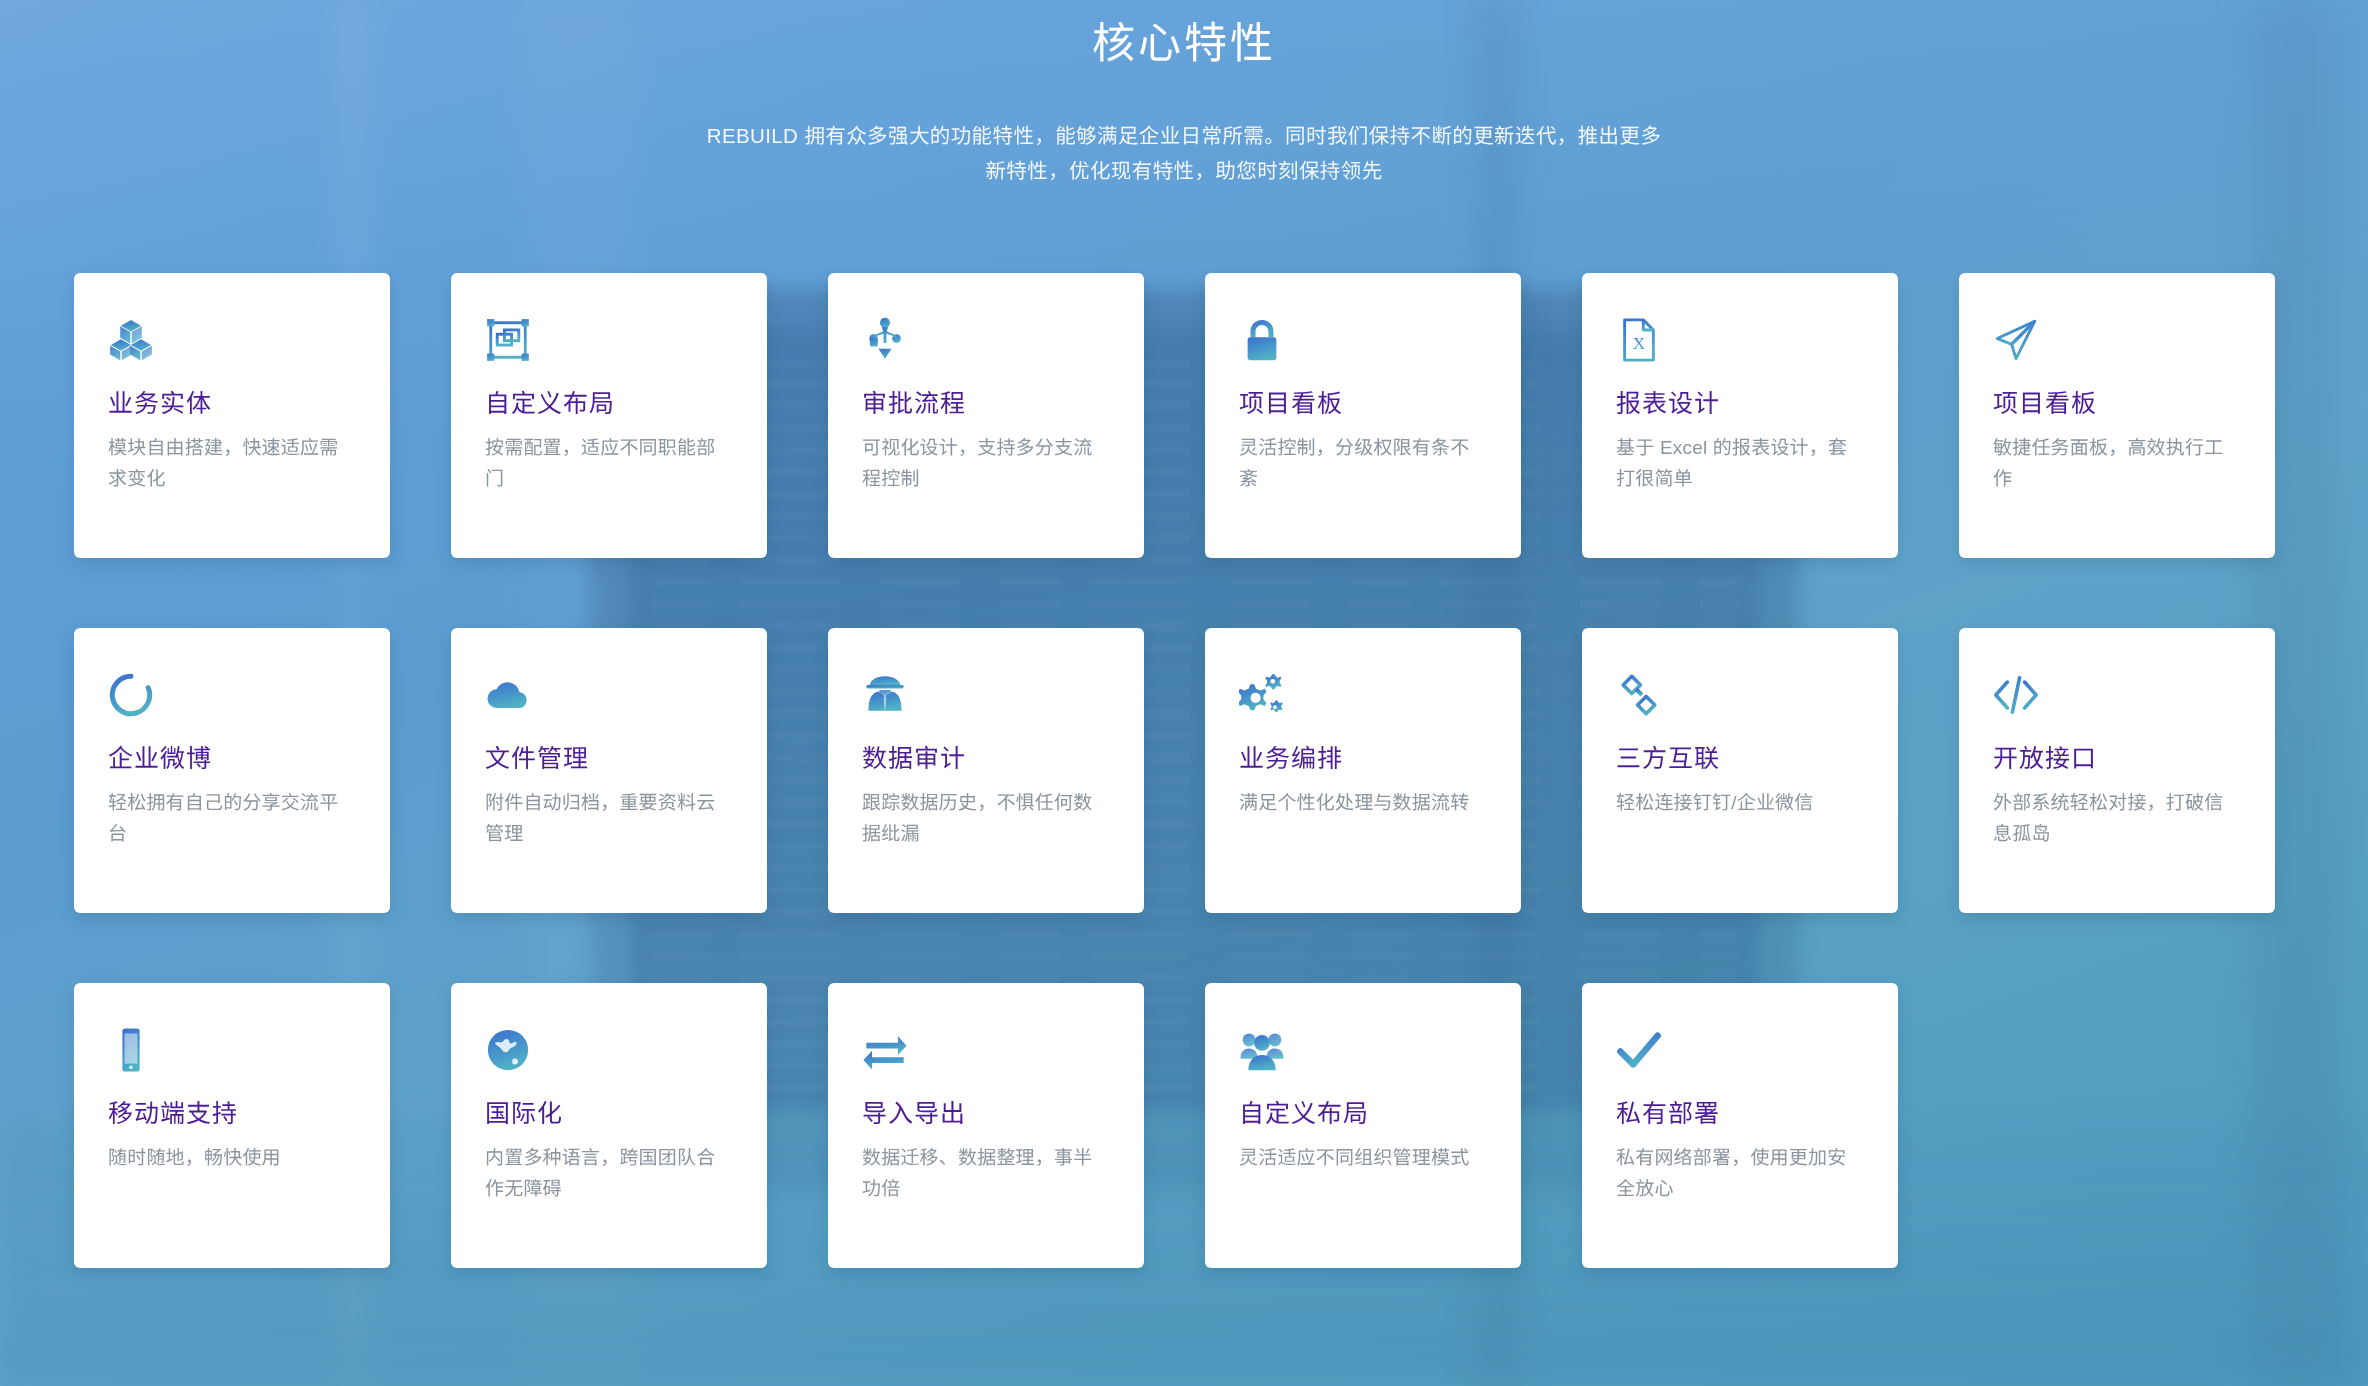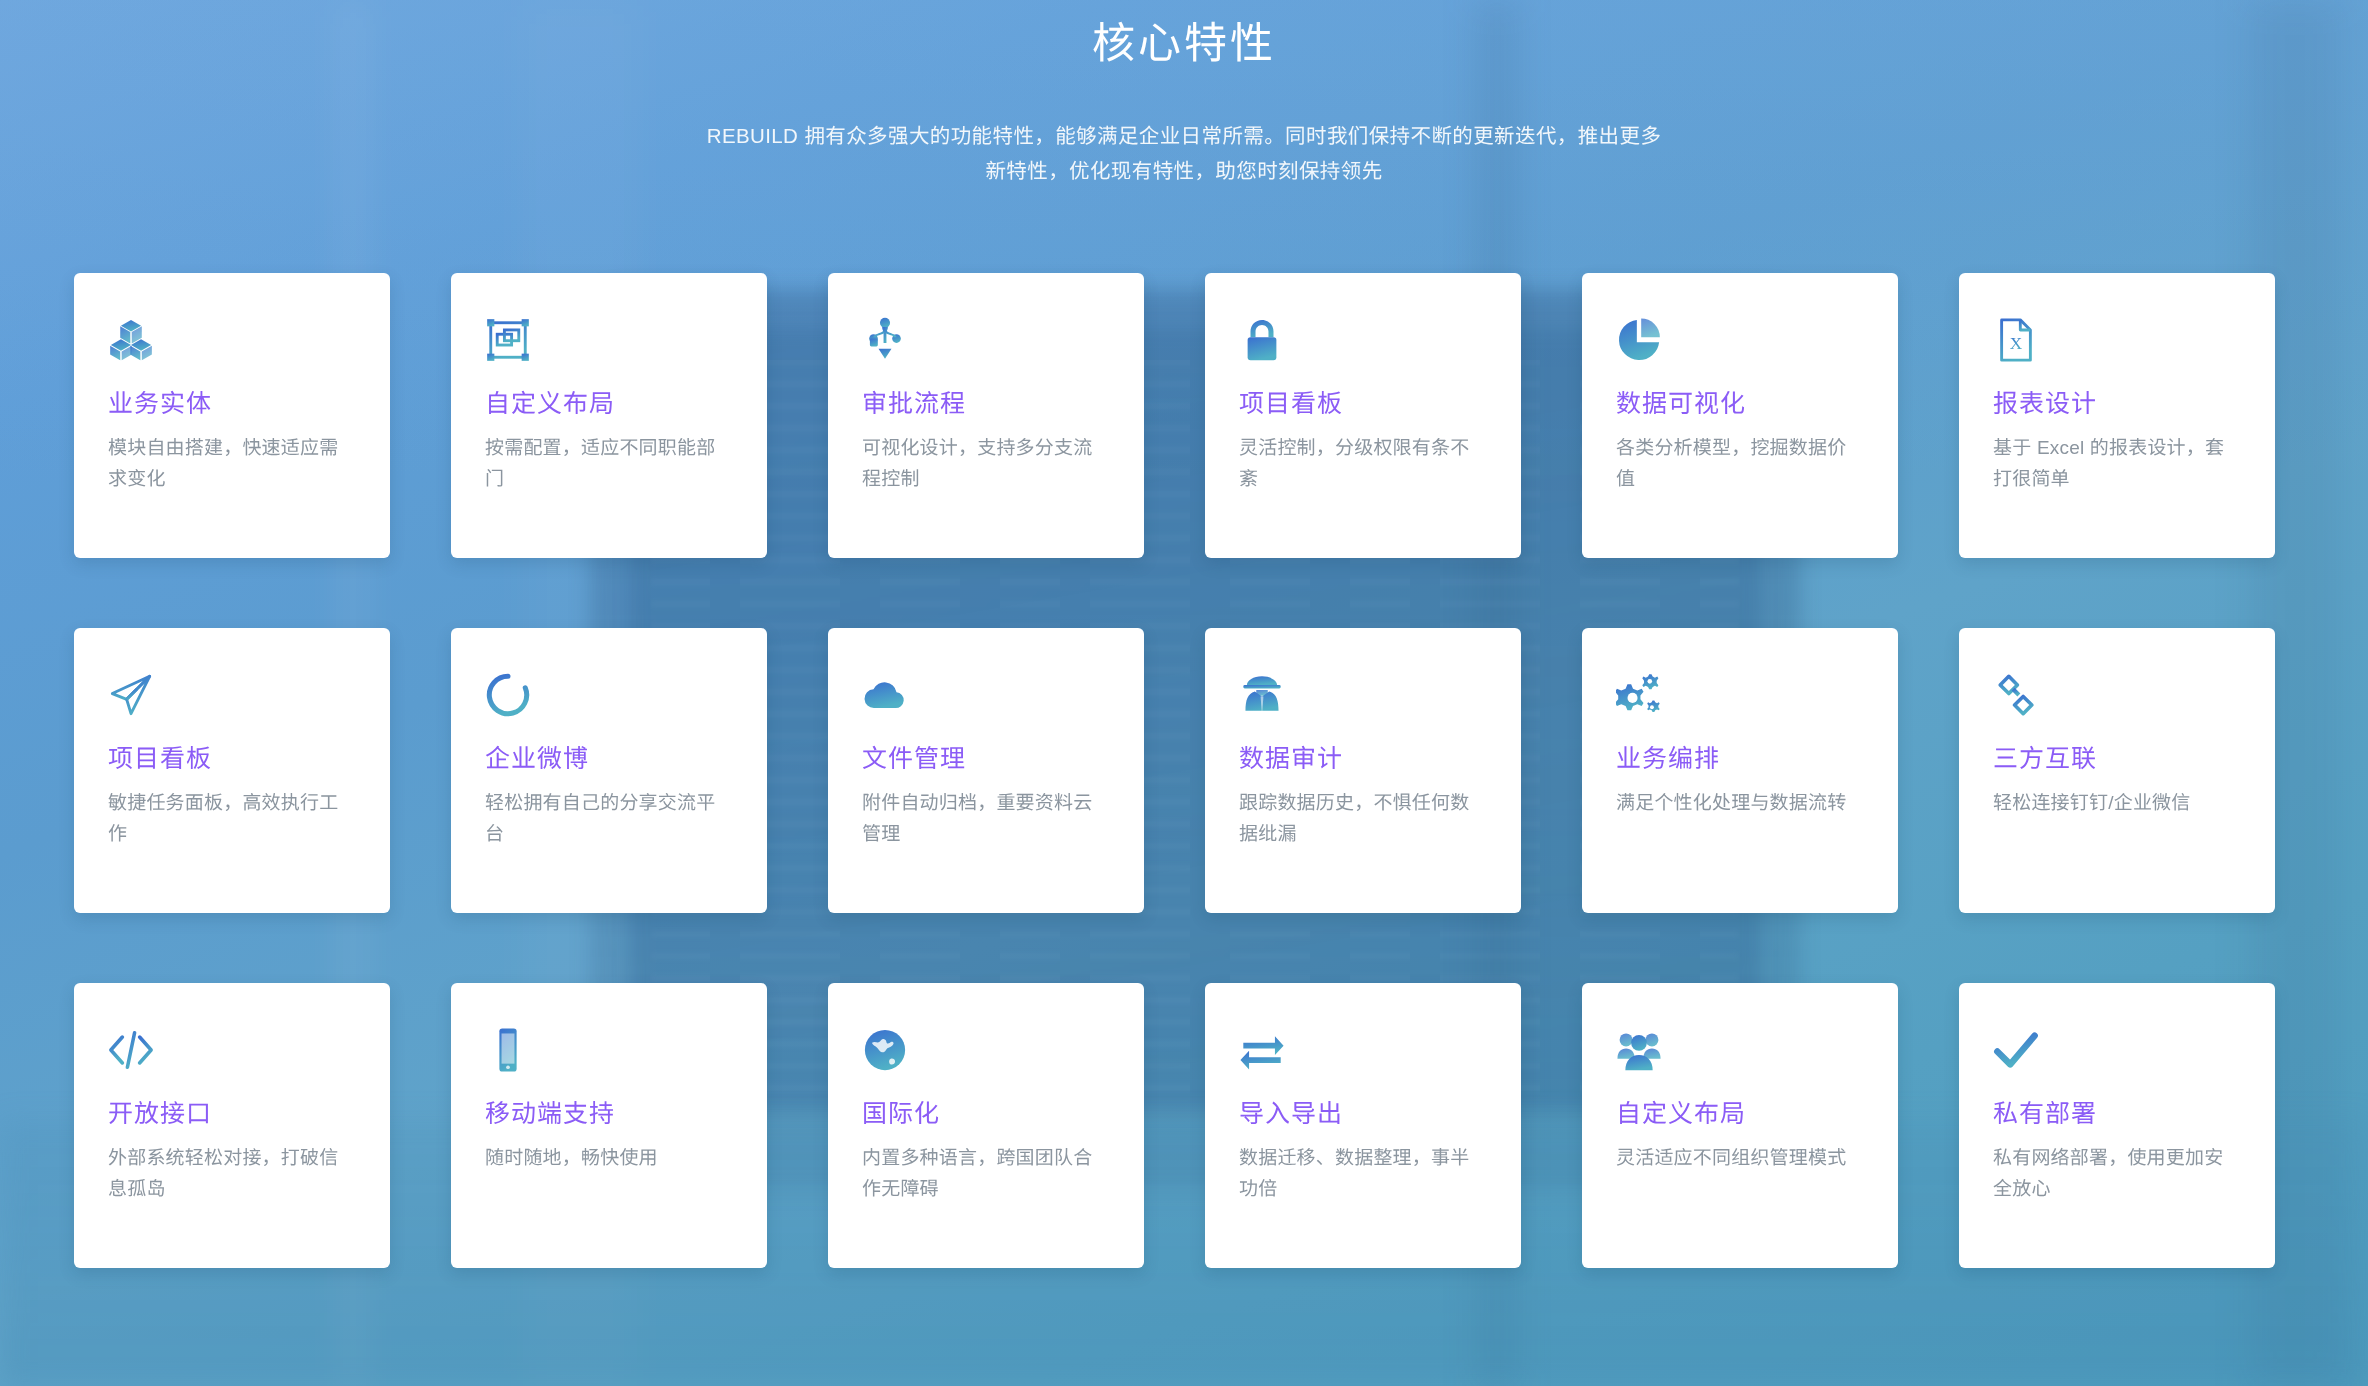--- a/index.html
+++ b/index.html
@@ -145,21 +145,21 @@
     height: 52px;
     width: 52px;
     display: block;
     margin-bottom: 18px;
   }
   .card-icon svg { display: block; width: 46px; height: 46px; }
 
   .card-title {
     font-size: 25px;
     font-weight: 400;
-    color: #8b5cf6;
+    color: #4c1d95;
     letter-spacing: 1px;
     line-height: 1.3;
     margin-bottom: 14px;
   }
   .card-desc {
     font-size: 19px;
     font-weight: 400;
     color: #8b959f;
     line-height: 1.62;
     letter-spacing: 0.2px;
@@ -221,29 +221,20 @@
           <svg viewBox="0 0 64 64">
             <use href="#sym-lock-icon"></use>
           </svg>
         </span>
         <div class="card-title">项目看板</div>
         <div class="card-desc">灵活控制，分级权限有条不紊</div>
       </div>
       <div class="feature-card">
         <span class="card-icon">
           <svg viewBox="0 0 64 64">
-            <use href="#sym-pie-chart-icon"></use>
-          </svg>
-        </span>
-        <div class="card-title">数据可视化</div>
-        <div class="card-desc">各类分析模型，挖掘数据价值</div>
-      </div>
-      <div class="feature-card">
-        <span class="card-icon">
-          <svg viewBox="0 0 64 64">
             <use href="#sym-excel-file-icon"></use>
           </svg>
         </span>
         <div class="card-title">报表设计</div>
         <div class="card-desc">基于 Excel 的报表设计，套打很简单</div>
       </div>
       <div class="feature-card">
         <span class="card-icon">
           <svg viewBox="0 0 64 64">
             <use href="#sym-paper-plane-icon"></use>

